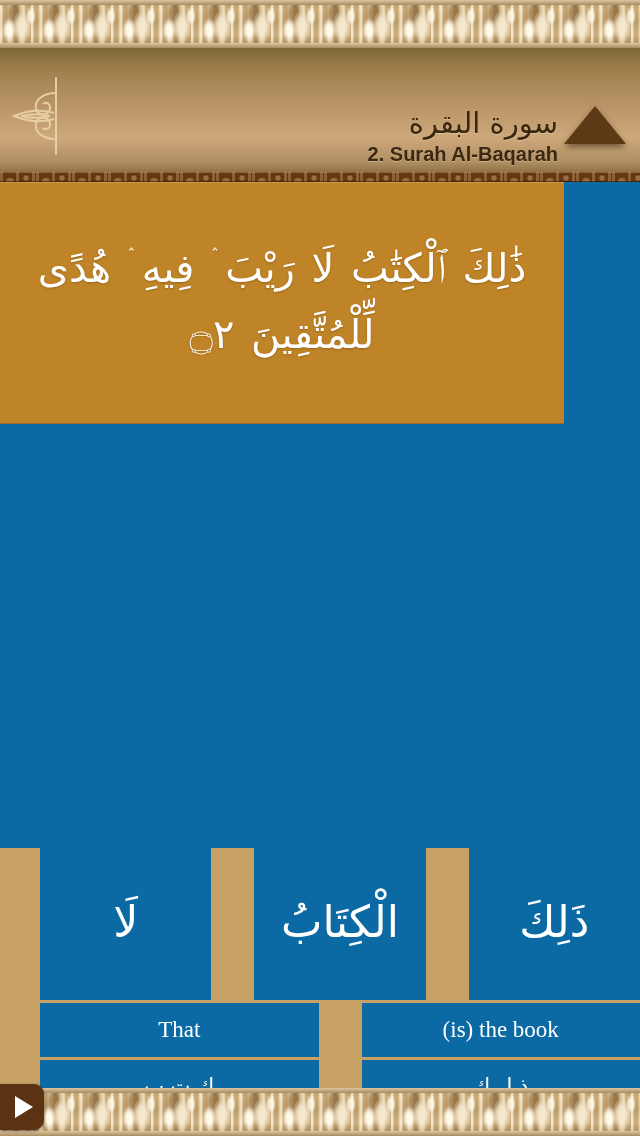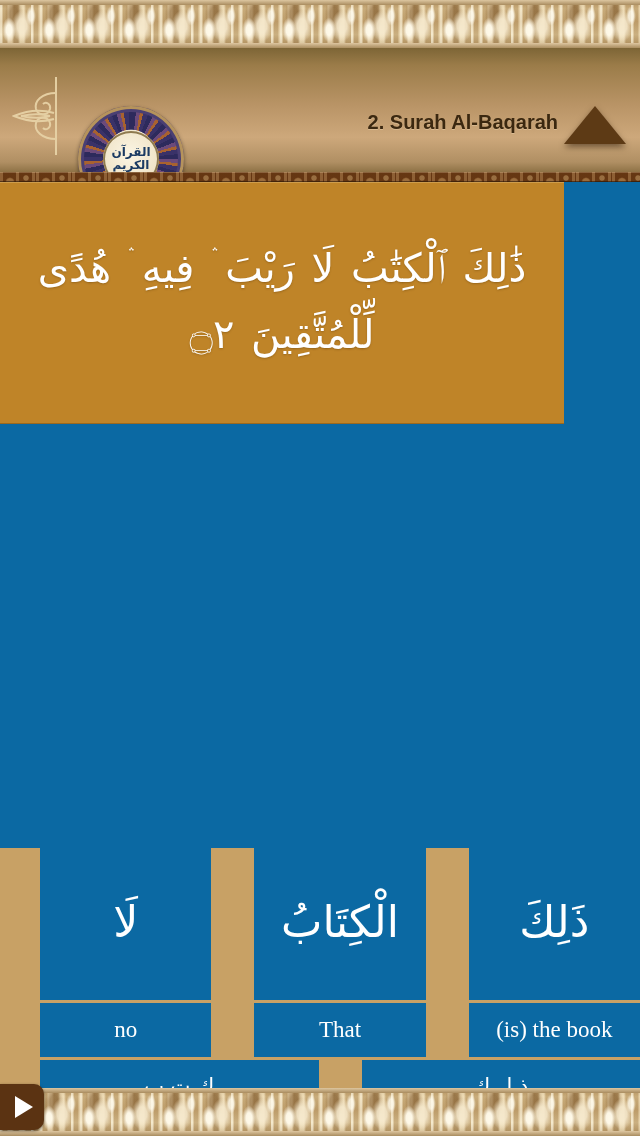--- a/index.html
+++ b/index.html
@@ -191,25 +191,23 @@
         <g fill="none" stroke="#e7d2a6" stroke-width="2">
           <path d="M44 4 L44 82"></path>
           <path d="M44 20 C30 20 22 28 24 36 C26 43 36 43 38 36 C39 31 34 28 31 31"></path>
           <path d="M44 66 C30 66 22 58 24 50 C26 43 36 43 38 50 C39 55 34 58 31 55"></path>
           <path d="M42 40 C28 36 14 38 2 43 C14 48 28 50 42 46"></path>
           <path d="M38 43 C28 40 18 41 9 43 C18 45 28 46 38 43"></path>
         </g>
       </svg>
     </div>
 
-    <div id="logo-medallion">
-      <div class="core">القرآن الكريم</div>
-    </div>
 
     <div id="title-block">
+      <div id="surah-arabic">سورة البقرة</div>
       <div id="surah-english">2. Surah Al-Baqarah</div>
     </div>
 
     <div id="nav-arrows">
       <div id="nav-up" class="nav-tri"></div>
 
     </div>
   </div>
 
   <div id="header-under" class="dark-strip"></div>
@@ -221,21 +219,20 @@
   <div id="grid-clip">
     <div id="grid">
 
       <div class="word-group">
         <div class="row arabic-row">
           <div class="cell">لَا</div>
           <div class="cell">الْكِتَابُ</div>
           <div class="cell">ذَلِكَ</div>
         </div>
         <div class="row trans-row">
-          <div class="cell">no</div>
           <div class="cell">That</div>
           <div class="cell">(is) the book</div>
         </div>
         <div class="row root-row">
           <div class="cell">ك ت ب</div>
           <div class="cell">ذ ل ك</div>
         </div>
       </div>
 
     </div>

